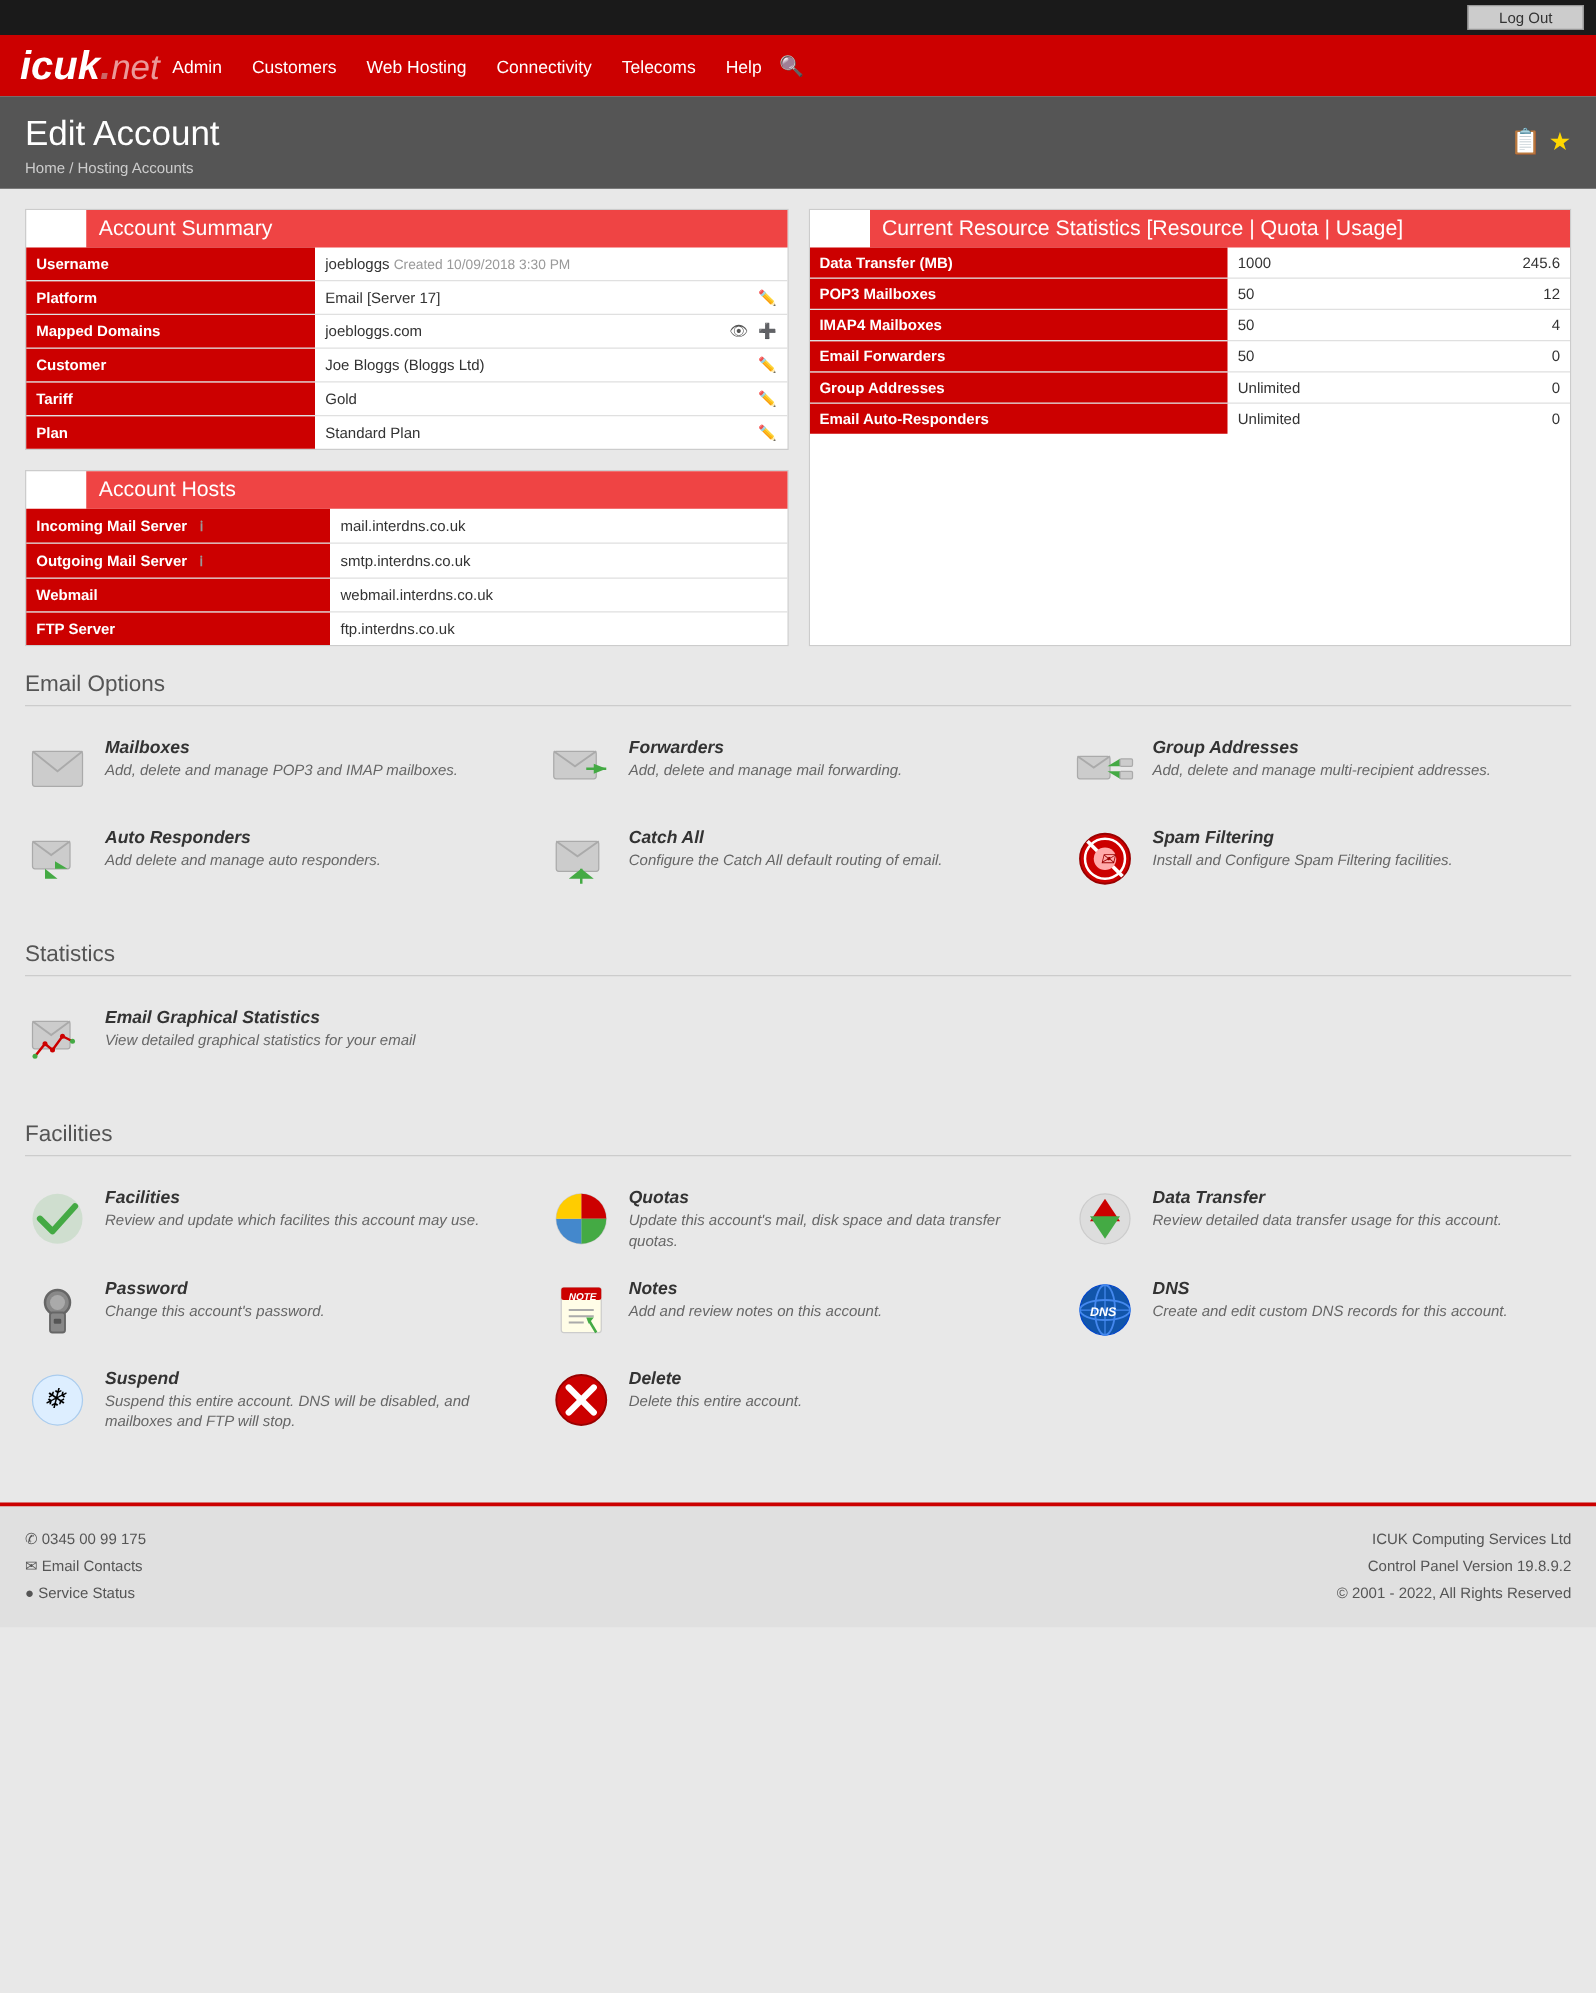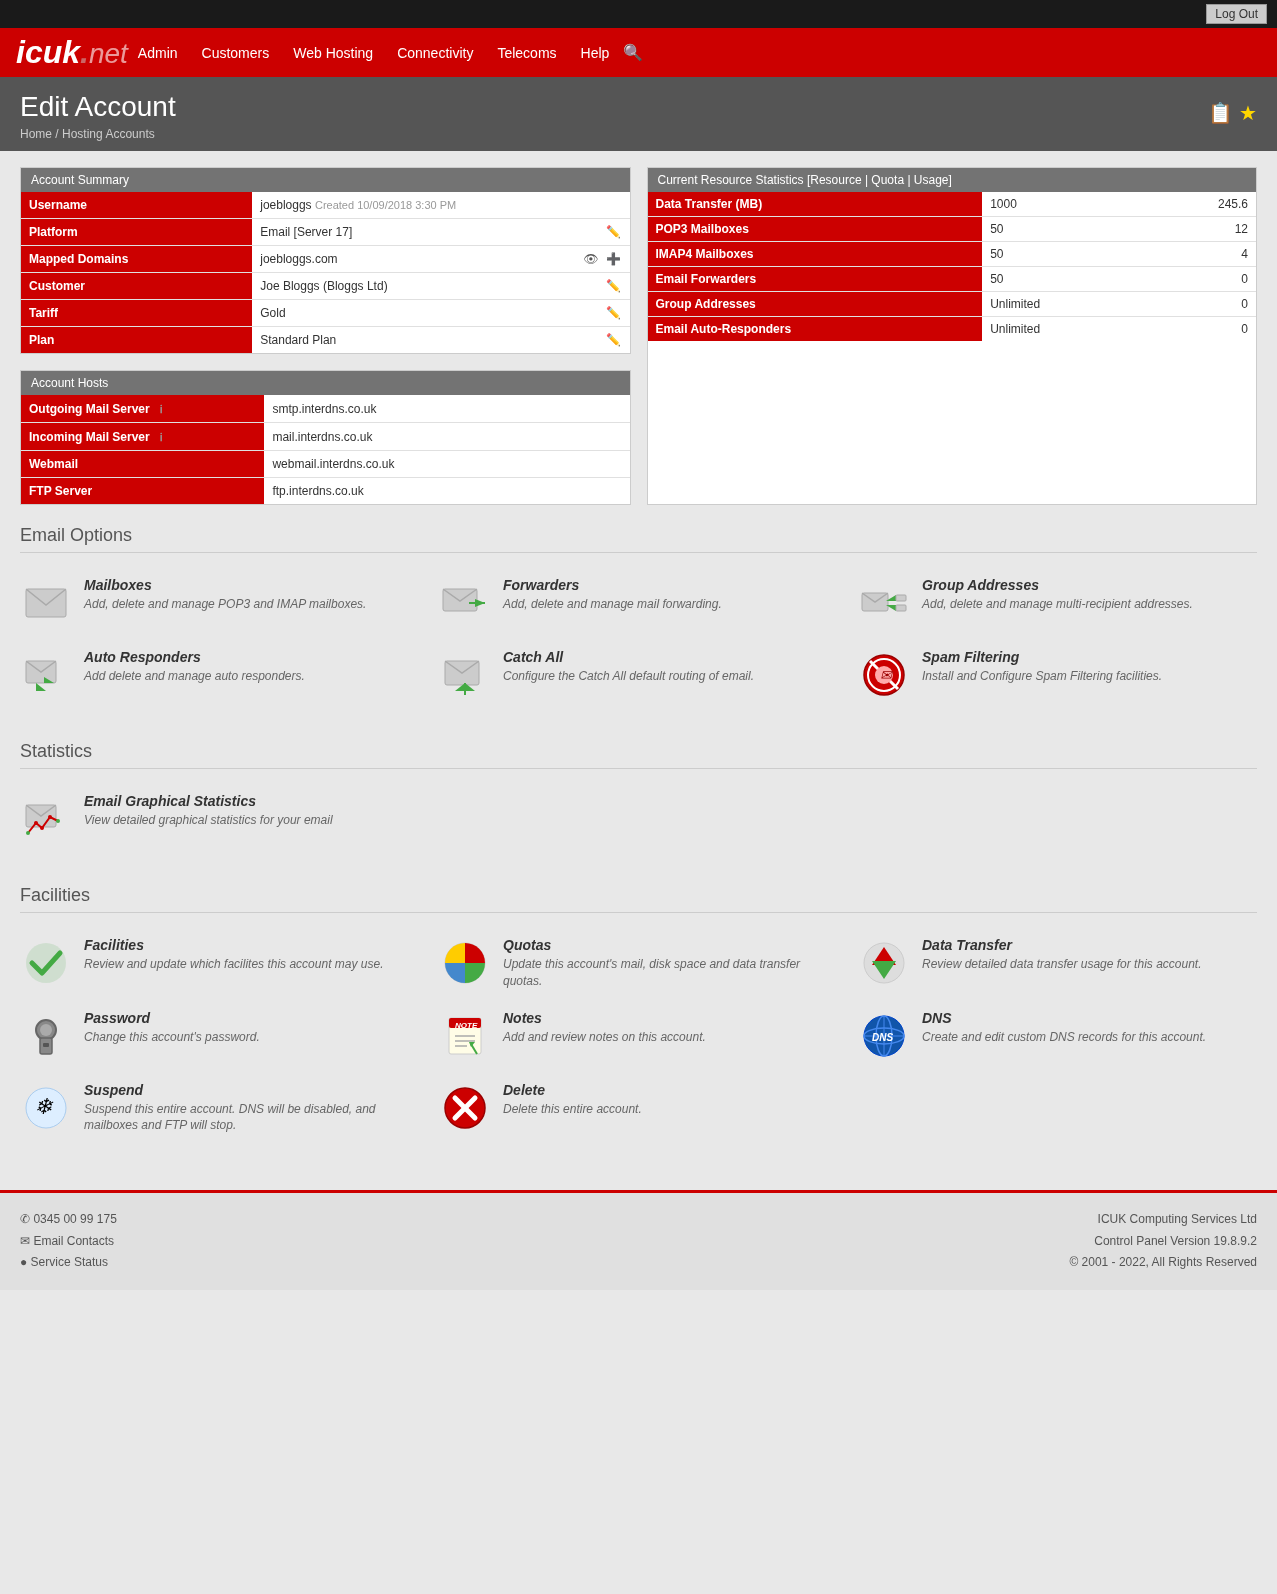--- a/index.html
+++ b/index.html
@@ -1,20 +1,20 @@
 <!DOCTYPE html>
 <html><head>
   <meta charset="utf-8">
   <style>
     * { box-sizing: border-box; margin: 0; padding: 0; }
     body { font-family: Arial, sans-serif; font-size: 13px; background: #e8e8e8; color: #333; }
 
     
     .top-bar { background: #1a1a1a; display: flex; justify-content: flex-end; padding: 4px 10px; }
-    .logout-btn { background: #ccc; border: 1px solid #999; padding: 2px 8px; font-size: 12px; cursor: pointer; color: #333; }
+    .logout-btn { background: #ccc; border: 1px solid #999; padding: 2px 24px; font-size: 12px; cursor: pointer; color: #333; }
     .main-header { background: #cc0000; display: flex; align-items: center; justify-content: flex-start; padding: 6px 16px; }
     .logo { display: flex; align-items: baseline; }
     .logo-icuk { color: white; font-size: 32px; font-weight: bold; font-style: italic; }
     .logo-dot { color: #cc6666; font-size: 32px; font-weight: bold; font-style: italic; }
     .logo-net { color: rgba(255,255,255,0.6); font-size: 28px; font-style: italic; }
     .nav { display: flex; align-items: center; gap: 4px; }
     .nav a { color: white; text-decoration: none; font-size: 14px; padding: 4px 10px; }
     .nav .search-icon { color: white; font-size: 16px; cursor: pointer; }
 
     
@@ -23,21 +23,21 @@
     .breadcrumb { color: #ccc; font-size: 12px; margin-top: 4px; }
     .breadcrumb a { color: #ccc; text-decoration: none; }
     .page-header-inner { display: flex; justify-content: space-between; align-items: flex-start; }
 
     
     .content { padding: 16px 20px; }
     .two-col { display: grid; grid-template-columns: 1fr 1fr; gap: 16px; margin-bottom: 16px; }
 
     
     .card { background: white; border: 1px solid #ccc; }
-    .card-header { background: #737373; color: white; font-size: 12px; padding: 5px 10px; }
+    .card-header { background: #ef4444; color: white; font-size: 17px; padding: 5px 10px; margin-left: 48px; }
     table.info-table { width: 100%; border-collapse: collapse; }
     table.info-table td { padding: 5px 8px; border-bottom: 1px solid #e0e0e0; font-size: 12px; vertical-align: middle; }
     table.info-table td:first-child { background: #cc0000; color: white; font-weight: bold; width: 38%; padding: 6px 8px; margin-left: 19px; }
     table.info-table tr:last-child td { border-bottom: none; }
 
     table.stats-table { width: 100%; border-collapse: collapse; }
     table.stats-table td { padding: 5px 8px; border-bottom: 1px solid #e0e0e0; font-size: 12px; }
     table.stats-table td:first-child { background: #cc0000; color: white; font-weight: bold; width: 55%; }
     table.stats-table td:nth-child(2) { text-align: left; }
     table.stats-table td:nth-child(3) { text-align: right; }
@@ -174,29 +174,29 @@
         </tbody>
           </table>
       </div>
 
       <div class="card" style="margin-top:16px;">
         <div class="card-header">Account Hosts</div>
         <table class="hosts-table">
           <tbody>
               <tr>
             <td>
+              <div class="host-row-label">Incoming Mail Server <span class="info-icon">ℹ</span></div>
+            </td>
+            <td>mail.interdns.co.uk</td>
+          </tr>
+          <tr>
+            <td>
               <div class="host-row-label">Outgoing Mail Server <span class="info-icon">ℹ</span></div>
             </td>
             <td>smtp.interdns.co.uk</td>
-          </tr>
-          <tr>
-            <td>
-              <div class="host-row-label">Incoming Mail Server <span class="info-icon">ℹ</span></div>
-            </td>
-            <td>mail.interdns.co.uk</td>
           </tr>
           <tr>
             <td>Webmail</td>
             <td>webmail.interdns.co.uk</td>
           </tr>
           <tr>
             <td>FTP Server</td>
             <td>ftp.interdns.co.uk</td>
           </tr>
         </tbody>

